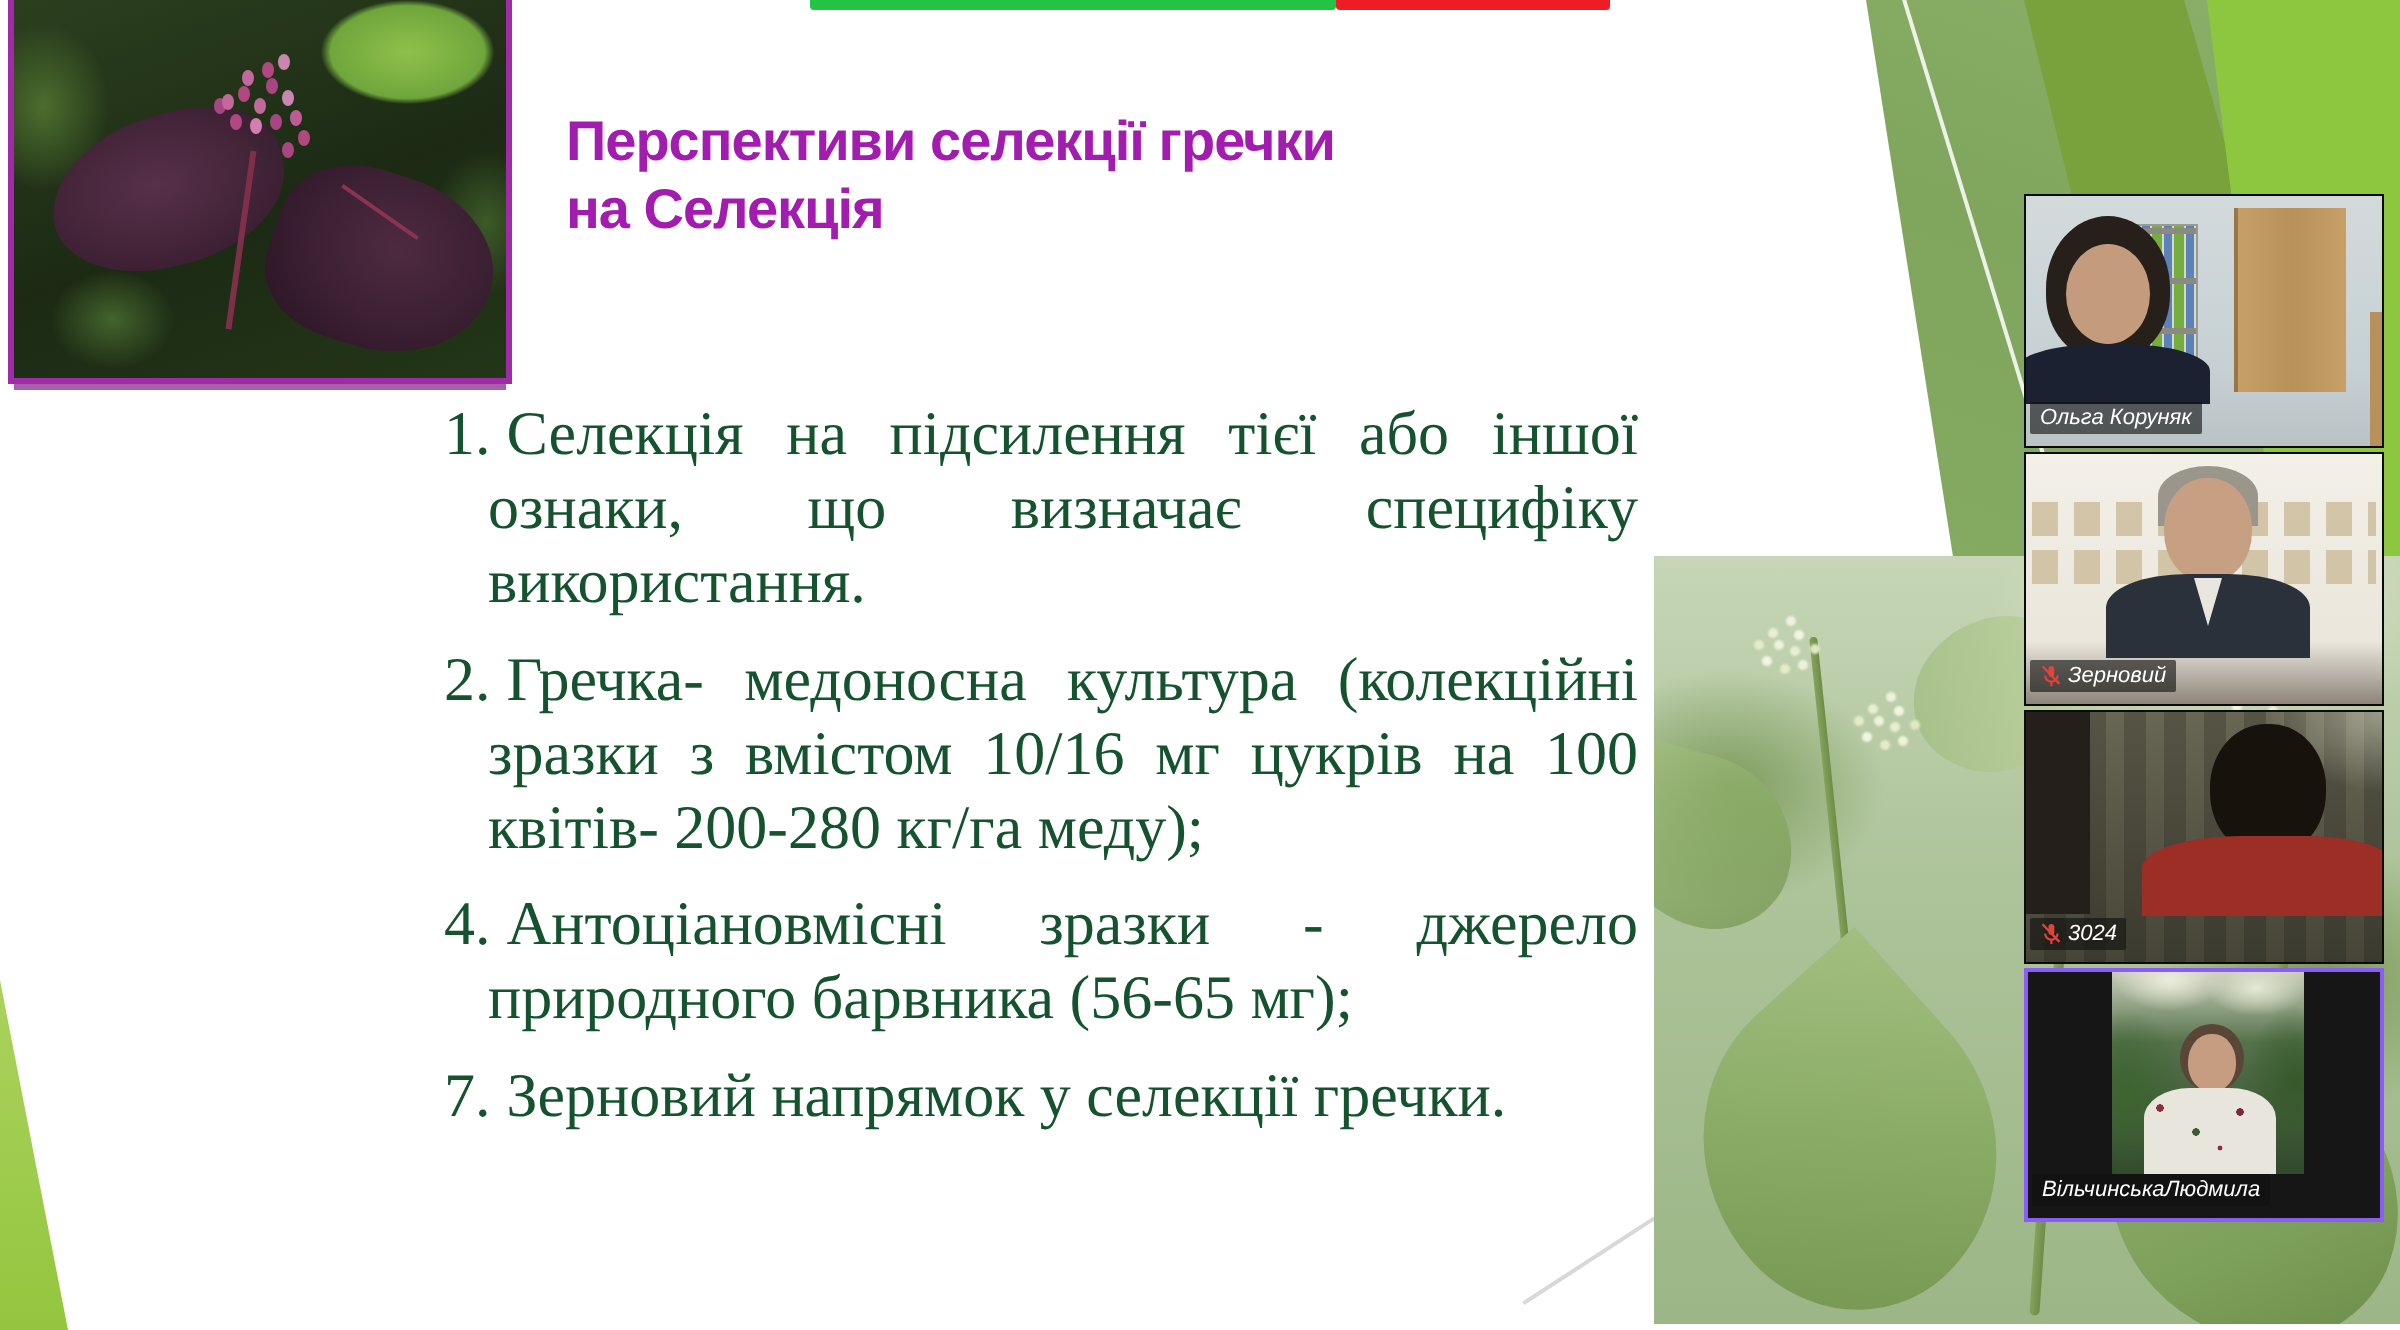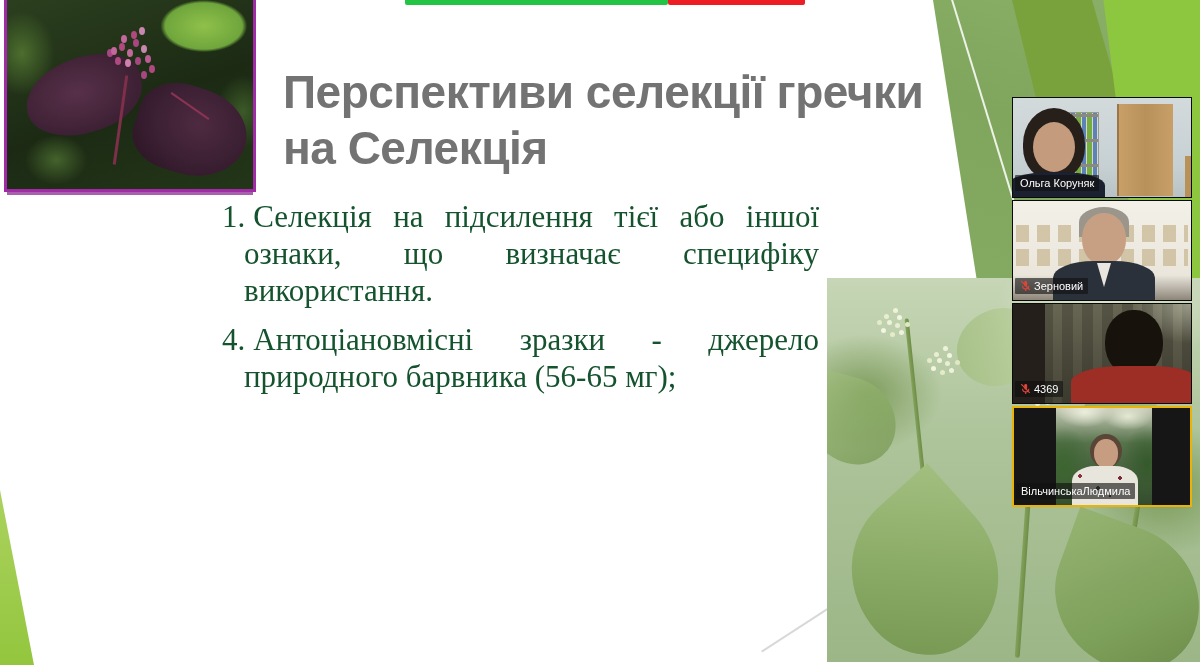--- a/index.html
+++ b/index.html
@@ -69,22 +69,22 @@
   .buds {
     position:absolute; left:104px; top:52px; width:6px; height:8px; border-radius:50%; background:#c4679c;
     box-shadow: 8px -4px 0 #b1487f, 16px 2px 0 #c06a9a, 22px -8px 0 #a84683, 30px -2px 0 #c887ae,
       4px 10px 0 #b1487f, 14px 12px 0 #d07fae, 24px 10px 0 #a84683, 34px 8px 0 #bd5b94,
       -4px 2px 0 #a84683, 10px -12px 0 #c4679c, 20px -16px 0 #b1487f, 28px -20px 0 #c887ae,
       38px 18px 0 #b1487f, 30px 24px 0 #a84683;
   }
 
   
   .title {
-    position:absolute; left:283px; top:64px; width:680px;
-    color:#737373; font-size:46px; line-height:1.22; font-weight:600; letter-spacing:-0.5px;
+    position:absolute; left:283px; top:54px; width:680px;
+    color:#a21caf; font-size:28px; line-height:1.22; font-weight:600; letter-spacing:-0.5px;
   }
 
   
   .list {
     position:absolute; left:222px; top:198px; width:597px;
     font-family:Liberation Serif, serif; color:#14532d;
     font-size:31px; line-height:1.2;
   }
   .list .item { margin-bottom:11px; padding-left:22px; text-indent:-22px; text-align:justify; }
   .list .num { padding-right:8px; }
@@ -112,24 +112,24 @@
     box-shadow:8px 3px 0 #e9eed2, -6px 8px 0 #f2f5e0, 3px 12px 0 #e4ebc9, 12px 10px 0 #eef2da,
       -3px -6px 0 #e9eed2, 10px -5px 0 #f2f5e0, 18px 2px 0 #dfe8c2, 6px -12px 0 #eef2da, -10px 0 0 #e4ebc9; }
   .bw-flowers.f1 { left:110px; top:80px; }
   .bw-flowers.f2 { left:60px;  top:42px; }
   .bw-flowers.f3 { left:295px; top:65px; }
   .bw-flowers.f4 { left:200px; top:120px; }
 
   
   .panel { position:absolute; left:1012px; top:97px; width:180px; }
   .tile {
-    position:relative; width:180px; height:101px; margin-bottom:2px; overflow:hidden;
-    background:#a16207; border:1px solid #0a0a0a;
-  }
-  .tile.active { border:2px solid #eab308; }
+    position:relative; width:180px; height:127px; margin-bottom:2px; overflow:hidden;
+    background:#a16207; border:1px solid #0a0a0a;font-style:italic;
+  }
+  .tile.active { border:2px solid #8b5cf6; }
   .badge {
     position:absolute; left:2px; bottom:6px; display:flex; align-items:center; gap:3px;
     background:rgba(16,16,16,.62); color:#fff; font-size:11px; line-height:14px;
     padding:1px 5px; border-radius:1px; white-space:nowrap;
   }
   .badge svg { flex:0 0 auto; }
   .scene { position:absolute; inset:0; }
 
   
   .t1 .scene { background:linear-gradient(180deg,#d3dadc 0%, #c6d0d3 70%, #b9c3c6 100%); }
@@ -231,21 +231,23 @@
     <div class="buds"></div>
   </div>
 
   <div class="title">
     <div>Перспективи селекції гречки</div>
     <div>на Селекція</div>
   </div>
 
   <div class="list">
     <div class="item"><span class="num">1.</span><span>Селекція на підсилення тієї або іншої ознаки, що визначає специфіку використання.</span></div>
+    <div class="item"><span class="num">2.</span><span>Гречка- медоносна культура (колекційні зразки з вмістом 10/16 мг цукрів на 100 квітів- 200-280 кг/га меду);</span></div>
     <div class="item"><span class="num">4.</span><span>Антоціановмісні зразки - джерело природного барвника (56-65 мг);</span></div>
+    <div class="item"><span class="num">7.</span><span>Зерновий напрямок у селекції гречки.</span></div>
   </div>
 
   <div class="share-green"></div>
   <div class="share-red"></div>
 
   <div class="panel">
 
     <div class="tile t1">
       <div class="scene">
         <div class="binders"></div>
@@ -286,21 +288,21 @@
         <div class="head"></div>
           <div class="torso"></div>
       </div>
       <div class="badge">
         <svg width="11" height="12" viewBox="0 0 12 13">
           <rect x="4.6" y="1" width="3.2" height="6" rx="1.6" fill="#e0443a"></rect>
           <path d="M2.8 6.2a3.4 3.4 0 0 0 6.8 0" fill="none" stroke="#e0443a" stroke-width="1.2"></path>
           <line x1="6.2" y1="9.8" x2="6.2" y2="12" stroke="#e0443a" stroke-width="1.2"></line>
           <line x1="1.4" y1="1.2" x2="10.6" y2="10.8" stroke="#e0443a" stroke-width="1.3"></line>
         </svg>
-        <span>4369</span>
+        <span>3024</span>
       </div>
     </div>
 
 
     <div class="tile t5 active">
       <div class="scene">
         <div class="strip"></div>
         <div class="hair"></div>
           <div class="face"></div>
           <div class="torso"></div>

